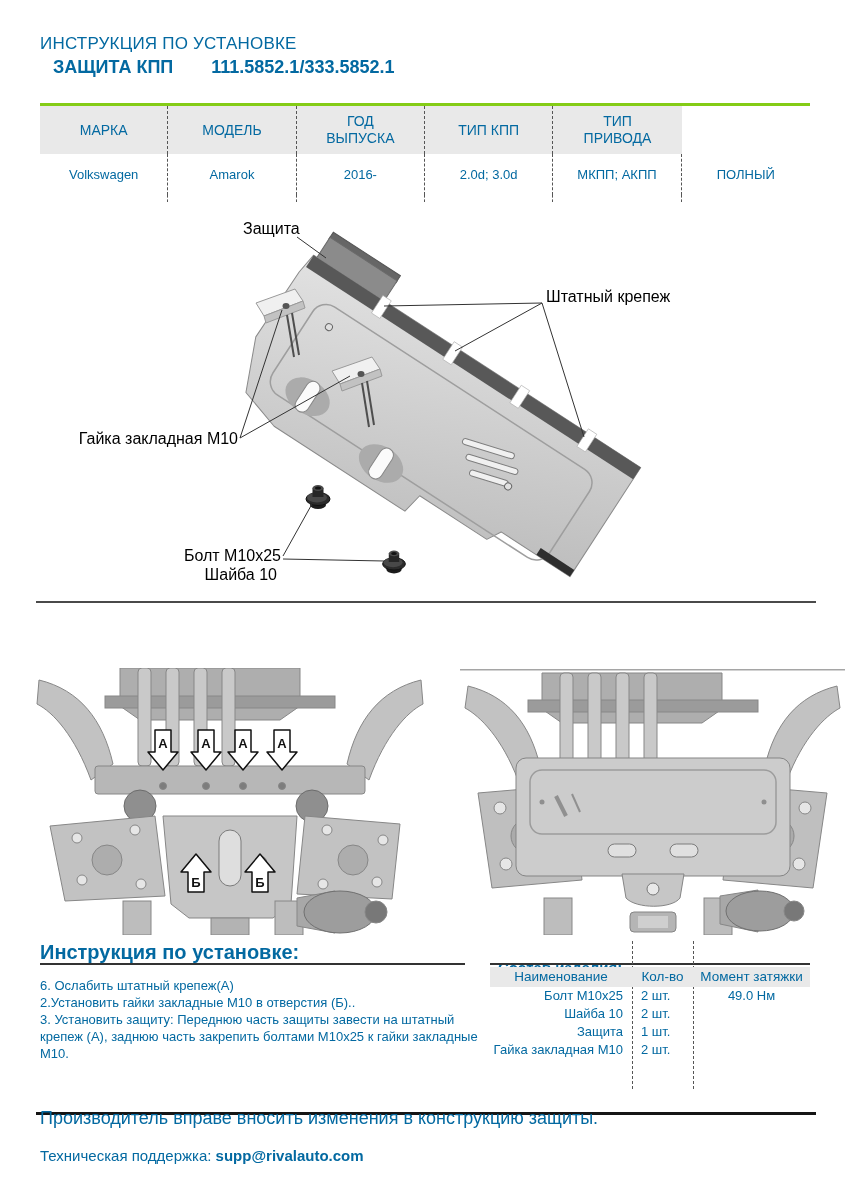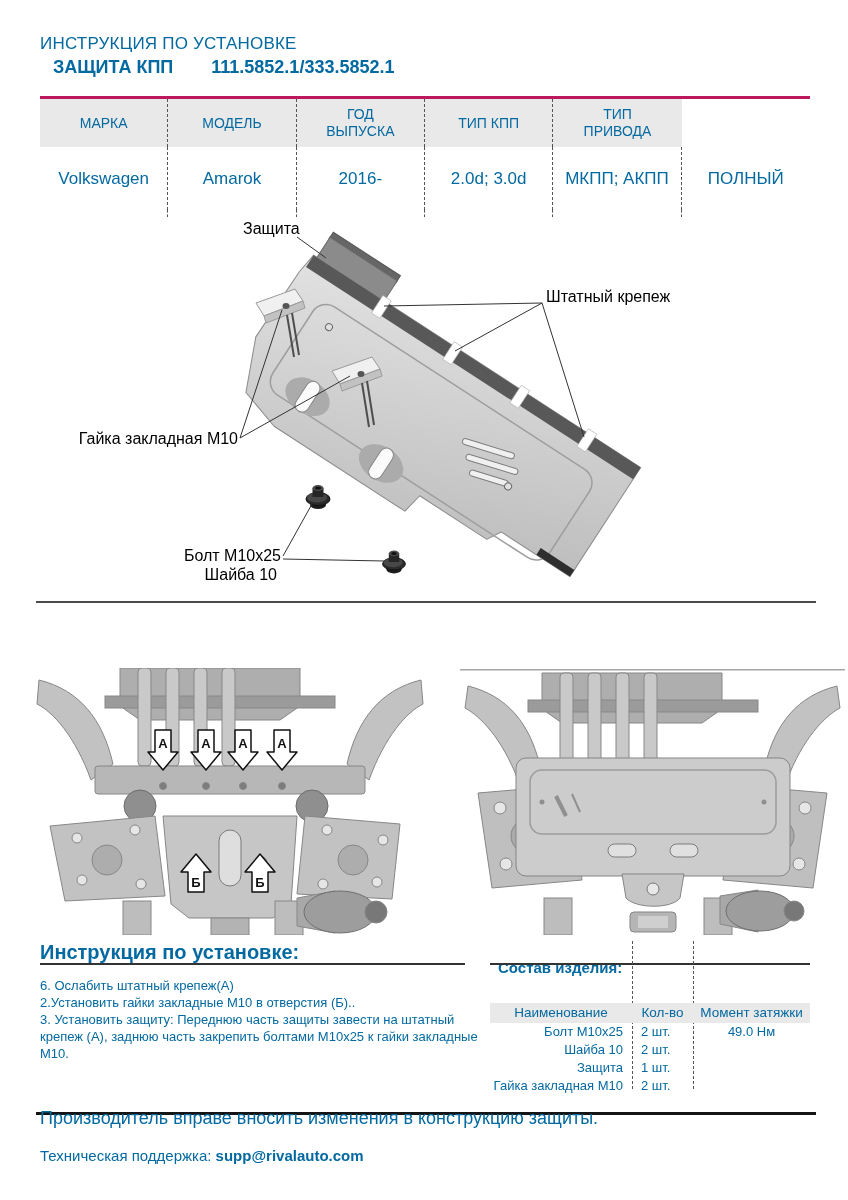--- a/index.html
+++ b/index.html
@@ -4,40 +4,40 @@
 <style>
   html,body{margin:0;padding:0;background:#fff;}
   .page{position:relative;width:848px;height:1200px;background:#fff;overflow:hidden;
         font-family:"Liberation Sans",sans-serif;color:#0369a1;}
   .abs{position:absolute;}
   
   .doc-type{left:40px;top:34px;font-size:17px;letter-spacing:.2px;}
   .doc-title{left:40px;top:57px;font-size:18px;font-weight:bold;margin-left:13px;}
   .doc-title .pn{margin-left:38px;}
   
-  .vtable{left:40px;top:96px;width:770px;border-top:3px solid #be185d;}
+  .vtable{left:40px;top:103px;width:770px;border-top:3px solid #84cc16;}
   .vrow{display:grid;grid-template-columns:repeat(6,1fr);}
   .vcell{display:flex;flex-direction:column;justify-content:center;align-items:center;
          text-align:center;font-size:14px;line-height:17px;padding:7px 6px;}
   .vrow .vcell:not(:last-child){border-right:1px dashed #555;}
   .vhead .vcell{background:#e9e9e9;min-height:34px;}
-  .vdata .vcell{font-size:17px;padding:23px 6px;}
+  .vdata .vcell{font-size:13px;padding:12px 6px;}
   .vext .vcell{padding:0;height:7px;}
   
   .mdiv{left:36px;top:601px;width:780px;height:2px;background:#4a4a4a;}
   .fline{left:36px;top:1112px;width:780px;height:3px;background:#151515;}
   
   .ititle{left:40px;top:941px;font-size:20px;font-weight:bold;}
   .iline{left:40px;top:963px;width:425px;height:2px;background:#333;}
   .isteps{left:40px;top:977px;width:440px;font-size:13px;line-height:17px;}
   
   .ptitle{left:498px;top:941px;font-size:15px;font-weight:bold;margin-top:18px;}
   .pline{left:490px;top:963px;width:320px;height:2px;background:#333;}
   .pdash{top:941px;height:148px;border-left:1px dashed #555;width:0;}
-  .pgrid{left:490px;top:967px;width:320px;display:grid;grid-template-columns:142px 61px 117px;margin-top:36px;}
+  .pgrid{left:490px;top:967px;width:320px;display:grid;grid-template-columns:142px 61px 117px;}
   .pcell{font-size:13px;line-height:14px;padding:2px 0;}
   .phead{background:#e9e9e9;text-align:center;font-size:13.5px;padding:3px 0;}
   .pname{text-align:right;padding-right:9px;}
   .pqty{text-align:left;padding-left:9px;}
   .ptrq{text-align:center;}
   
   .ftext1{left:40px;top:1108px;font-size:18px;}
   .ftext2{left:40px;top:1147px;font-size:15px;}
   .ftext2 b{font-weight:bold;}
   svg text{font-family:"Liberation Sans",sans-serif;}

